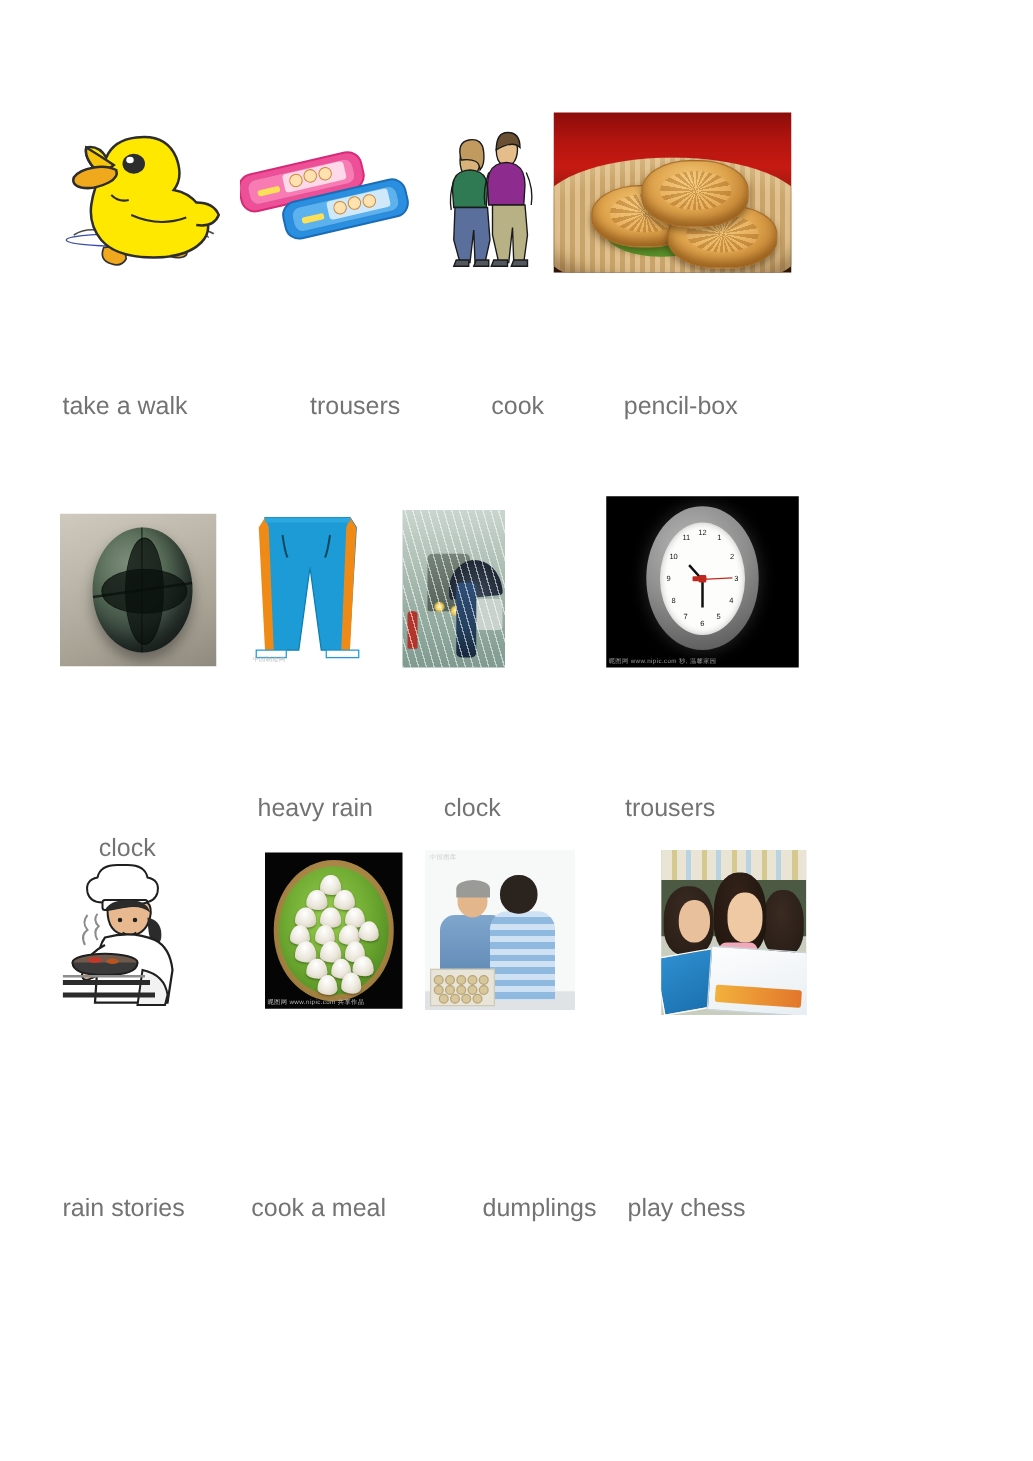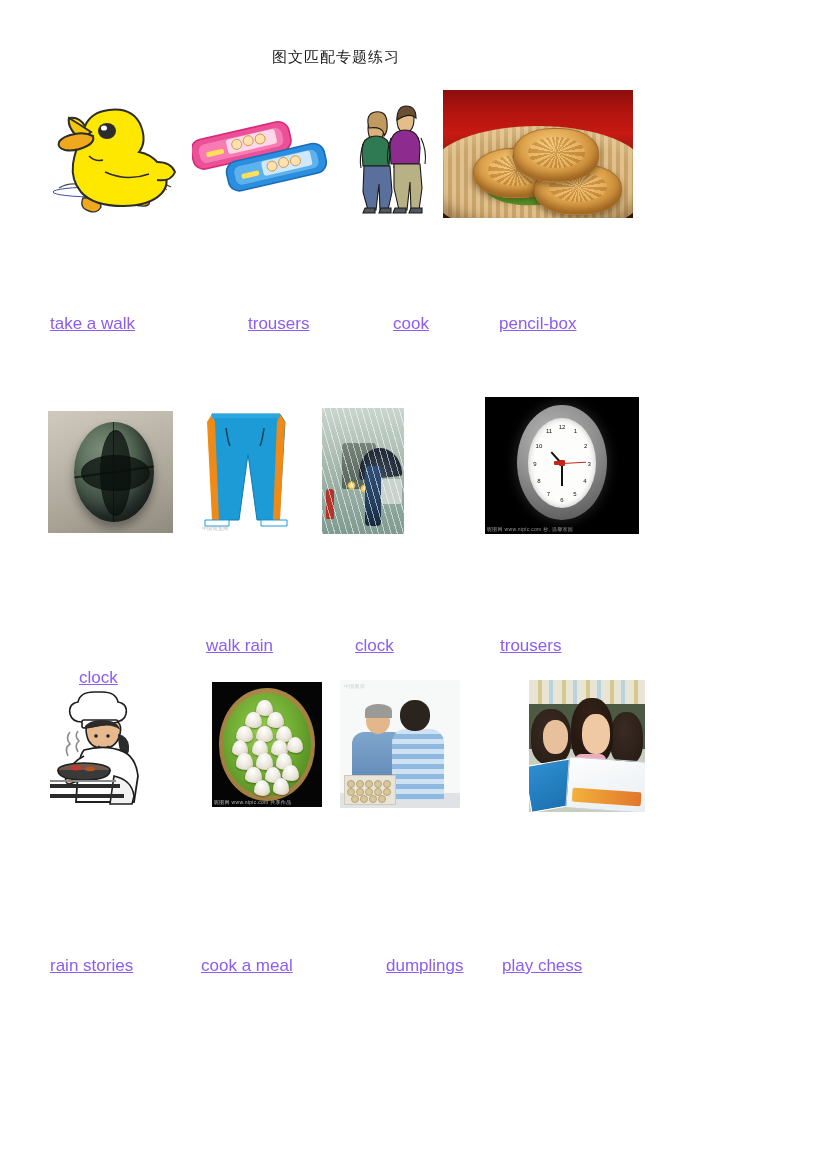--- a/index.html
+++ b/index.html
@@ -16,25 +16,24 @@
     position:absolute;left:0;top:48px;width:826px;
     text-align:center;
     font-family:"Liberation Serif", serif;
     font-size:15px;color:#1a1a1a;letter-spacing:1px;
   }
   
   .doc-title span{display:inline-block;transform:translateX(-77px);}
 
   .label{
     position:absolute;
-    color:#8b5cf6;
-    font-size:17px;
+    color:#737373;
+    font-size:20px;
     font-family:"Liberation Sans", sans-serif;
     white-space:nowrap;
-    text-decoration:underline;
   }
 
   .pic{position:absolute;overflow:hidden;}
 
   
   .photo{background-repeat:no-repeat;background-size:cover;}
   .wm{
     position:absolute;left:2px;bottom:1px;right:2px;height:8px;
     font-size:5px;color:#b9b9b9;letter-spacing:.3px;
     white-space:nowrap;overflow:hidden;line-height:8px;
@@ -195,23 +194,20 @@
   .rd-book-l{position:absolute;left:-2%;top:62%;width:40%;height:34%;background:linear-gradient(160deg,#2f8fd0,#1a6fae);transform:rotate(-10deg);border:1px solid #fff;}
   .rd-book-r{position:absolute;left:33%;top:60%;width:68%;height:38%;background:linear-gradient(160deg,#fdfdfd,#e7eef3);border:1px solid #c9d4db;transform:rotate(4deg);}
   .rd-book-r i{position:absolute;left:6%;top:60%;width:88%;height:28%;background:linear-gradient(90deg,#f2b13c,#e2762b);border-radius:2px;}
   .rd-pink{position:absolute;left:40%;top:56%;width:26%;height:20%;background:#f0a9b8;border-radius:6px 6px 0 0;}
 </style>
 </head>
 <body>
 
 <div class="page">
 
-  <div class="doc-title">
-    <span>图文匹配专题练习</span>
-  </div>
 
   <div class="pic" id="duck">
     <svg viewBox="0 0 135 115" width="135" height="115">
       <ellipse cx="52" cy="92" rx="44" ry="5" fill="none" stroke="#3b4fa8" stroke-width="1"></ellipse>
       <path d="M14 88 q8 -5 18 -4" stroke="#4a4a4a" stroke-width="1.2" fill="none"></path>
       <path d="M108 86 q10 -4 18 1" stroke="#4a4a4a" stroke-width="1.2" fill="none"></path>
       <path d="M100 84 q14 -2 22 6" stroke="#4a4a4a" stroke-width="1" fill="none"></path>
       <path d="M38 98 q-4 10 6 13 q8 3 12 -4 l-2 -10 z" fill="#f0a81d" stroke="#333" stroke-width="1.4"></path>
       <path d="M78 97 q10 10 22 9 q6 -1 4 -6 q-8 -6 -18 -9 z" fill="#f0a81d" stroke="#333" stroke-width="1.4"></path>
       <path d="M36 40 q-14 -12 -12 -22 q10 -2 16 8 q6 -14 24 -16 q24 -3 32 16 q6 16 -2 26 q12 2 20 12 q14 18 2 30 q-12 12 -38 12 q-30 0 -42 -14 q-10 -12 -8 -28 q2 -14 8 -24 z" fill="#ffe800" stroke="#2d2d2d" stroke-width="2"></path>
@@ -339,21 +335,21 @@
         <div class="hand h-hour"></div>
         <div class="hand h-min"></div>
         <div class="chub-bar"></div>
         <div class="hub"></div>
       </div>
     </div>
     <div class="wm" style="color:#9a9a9a;">昵图网 www.nipic.com   秒, 温馨家园</div>
   </div>
 
   <div class="label" style="left:79px;top:668px;">clock</div>
-  <div class="label" style="left:206px;top:636px;">walk rain</div>
+  <div class="label" style="left:206px;top:636px;">heavy rain</div>
   <div class="label" style="left:355px;top:636px;">clock</div>
   <div class="label" style="left:500px;top:636px;">trousers</div>
 
   <div class="pic" id="chef">
     <svg viewBox="0 0 122 118" width="122" height="118">
       <g stroke="#1f1f1f" stroke-width="1.6" fill="#ffffff">
         <path d="M44 4 q-14 0 -16 10 q-10 2 -8 12 q2 8 12 8 h32 q10 0 12 -8 q2 -10 -8 -12 q-2 -10 -16 -10 z"></path>
         <rect x="32" y="32" width="36" height="8" rx="2"></rect>
       </g>
       <path d="M36 40 q0 18 14 20 q16 2 20 -14 q2 -8 -2 -12 z" fill="#e8b98e" stroke="#1f1f1f" stroke-width="1.6"></path>

